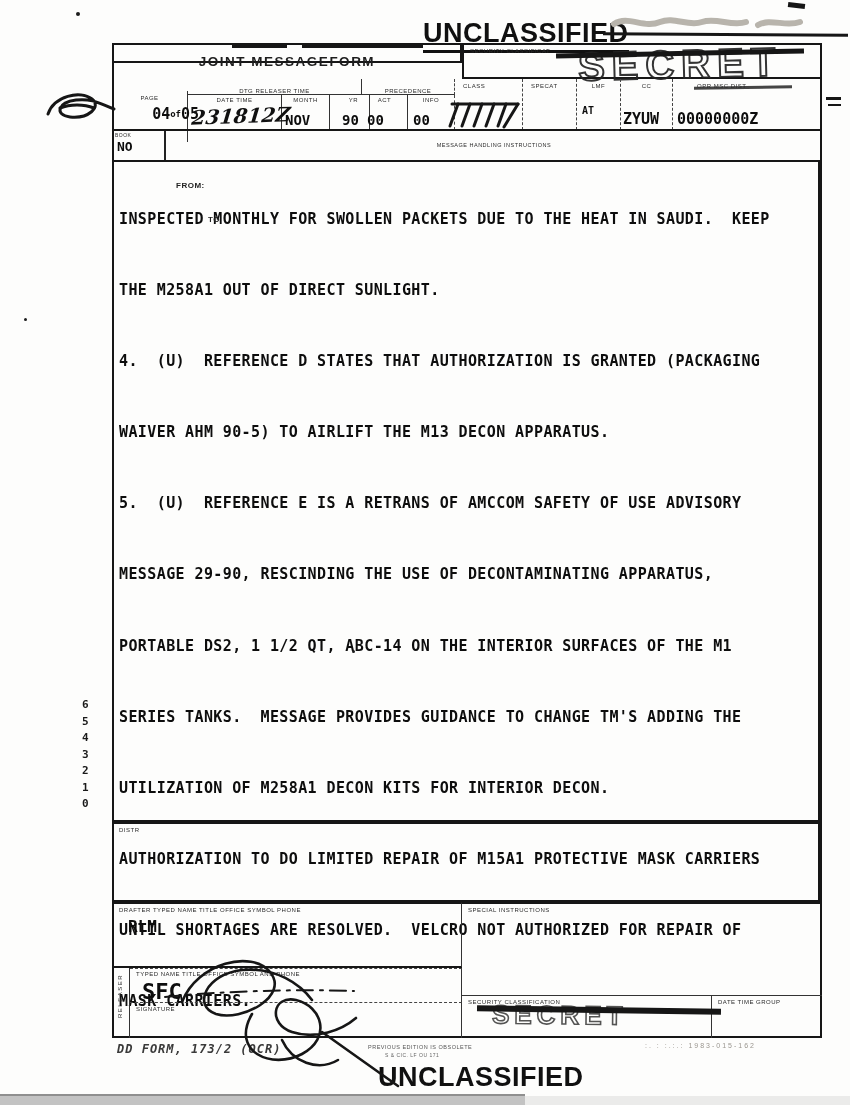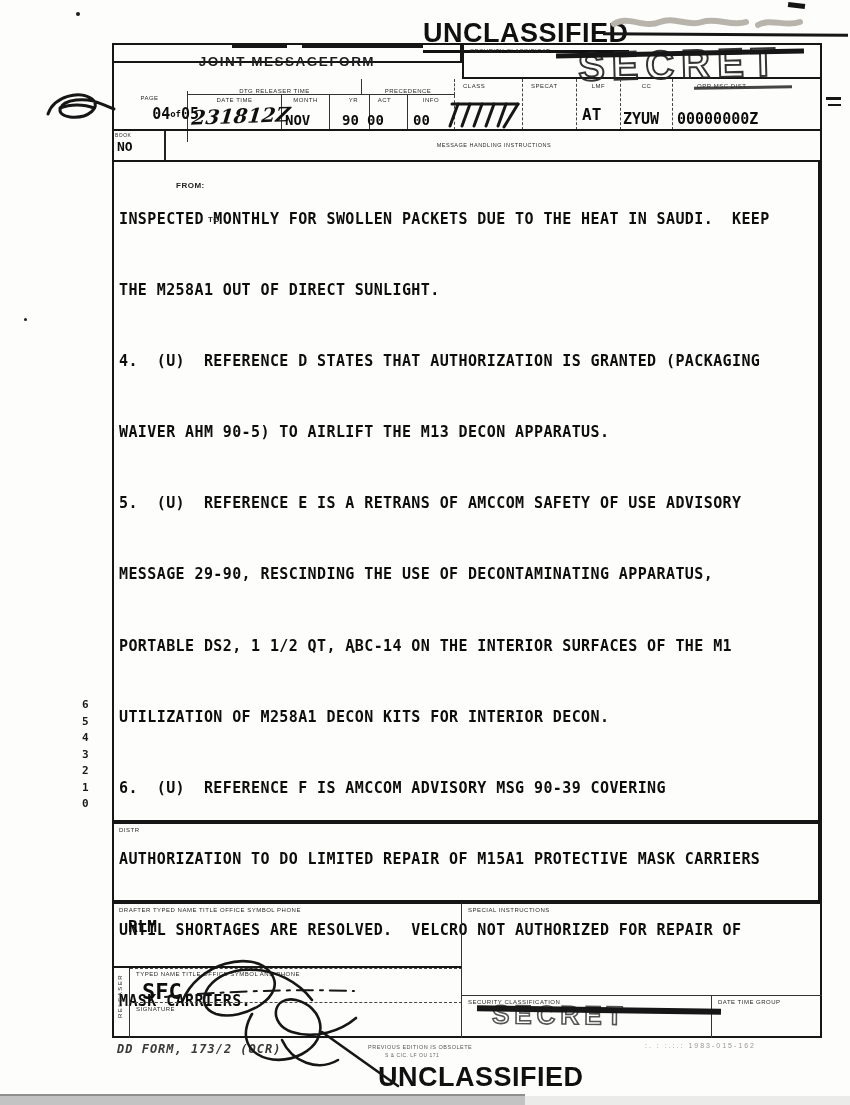--- a/index.html
+++ b/index.html
@@ -92,21 +92,21 @@
   <div class="typed" style="position:absolute;left:5px;bottom:2px;font-size:14px;">00</div>
 </div>
 <div class="cell" style="left:455px;top:79px;width:68px;height:51px;border-right:1px dashed #444;">
   <div class="lbl" style="position:absolute;left:8px;top:4px;">CLASS</div>
 </div>
 <div class="cell" style="left:523px;top:79px;width:54px;height:51px;border-right:1px dashed #444;">
   <div class="lbl" style="position:absolute;left:8px;top:4px;">SPECAT</div>
 </div>
 <div class="cell" style="left:577px;top:79px;width:44px;height:51px;border-right:1px dashed #444;">
   <div class="lbl" style="position:absolute;left:50%;transform:translateX(-50%);top:4px;">LMF</div>
-  <div class="typed" style="position:absolute;left:5px;bottom:6px;font-size:16px;">AT</div>
+  <div class="typed" style="position:absolute;left:5px;bottom:14px;font-size:10px;">AT</div>
 </div>
 <div class="cell" style="left:621px;top:79px;width:52px;height:51px;border-right:1px dashed #444;">
   <div class="lbl" style="position:absolute;left:50%;transform:translateX(-50%);top:4px;">CC</div>
   <div class="typed" style="position:absolute;left:2px;bottom:2px;font-size:15px;">ZYUW</div>
 </div>
 <div class="cell" style="left:673px;top:79px;width:149px;height:51px;">
   <div class="lbl" style="position:absolute;left:24px;top:4px;">OPR MSC DIST</div>
   <div class="typed" style="position:absolute;left:4px;bottom:2px;font-size:15px;">00000000Z</div>
 </div>
 <div class="ink-line" style="left:112px;top:129px;width:710px;height:2px;"></div>
@@ -121,22 +121,22 @@
 
 <div class="cell" style="left:112px;top:160px;width:708px;height:662px;border:2px solid #161616;">
   <div class="typed" style="position:absolute;left:5px;top:3px;width:698px;">
     <div class="bodyline">INSPECTED MONTHLY FOR SWOLLEN PACKETS DUE TO THE HEAT IN SAUDI.  KEEP</div>
     <div class="bodyline">THE M258A1 OUT OF DIRECT SUNLIGHT.</div>
     <div class="bodyline">4.  (U)  REFERENCE D STATES THAT AUTHORIZATION IS GRANTED (PACKAGING</div>
     <div class="bodyline">WAIVER AHM 90-5) TO AIRLIFT THE M13 DECON APPARATUS.</div>
     <div class="bodyline">5.  (U)  REFERENCE E IS A RETRANS OF AMCCOM SAFETY OF USE ADVISORY</div>
     <div class="bodyline">MESSAGE 29-90, RESCINDING THE USE OF DECONTAMINATING APPARATUS,</div>
     <div class="bodyline">PORTABLE DS2, 1 1/2 QT, ABC-14 ON THE INTERIOR SURFACES OF THE M1</div>
+    <div class="bodyline">SERIES TANKS.  MESSAGE PROVIDES GUIDANCE TO CHANGE TM'S ADDING THE</div>
     <div class="bodyline">UTILIZATION OF M258A1 DECON KITS FOR INTERIOR DECON.</div>
-    <div class="bodyline">6.  (U)  REFERENCE F IS AMCCOM ADVISORY MSG 90-39 COVERING</div>
     <div class="bodyline">AUTHORIZATION TO DO LIMITED REPAIR OF M15A1 PROTECTIVE MASK CARRIERS</div>
     <div class="bodyline">UNTIL SHORTAGES ARE RESOLVED.  VELCRO NOT AUTHORIZED FOR REPAIR OF</div>
     <div class="bodyline">MASK CARRIERS.</div>
     
     
     
     
     
     
     

